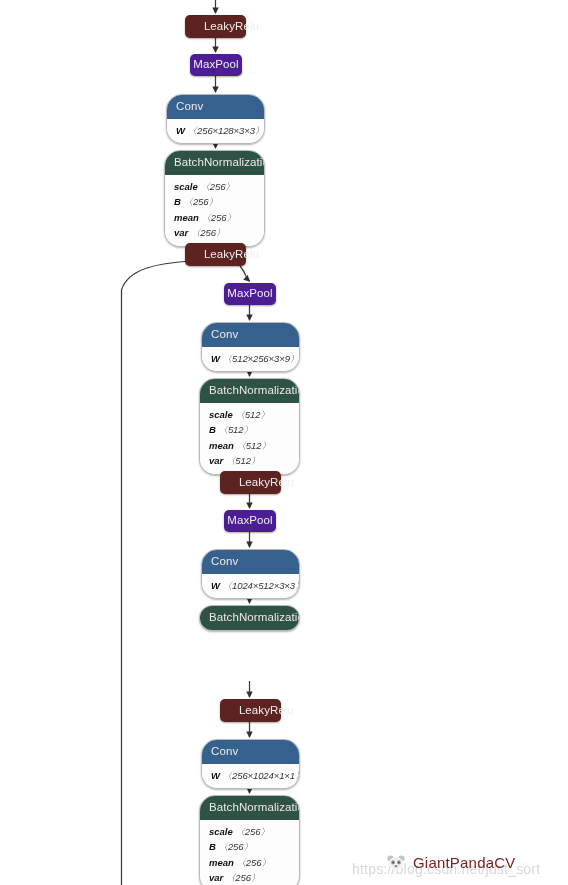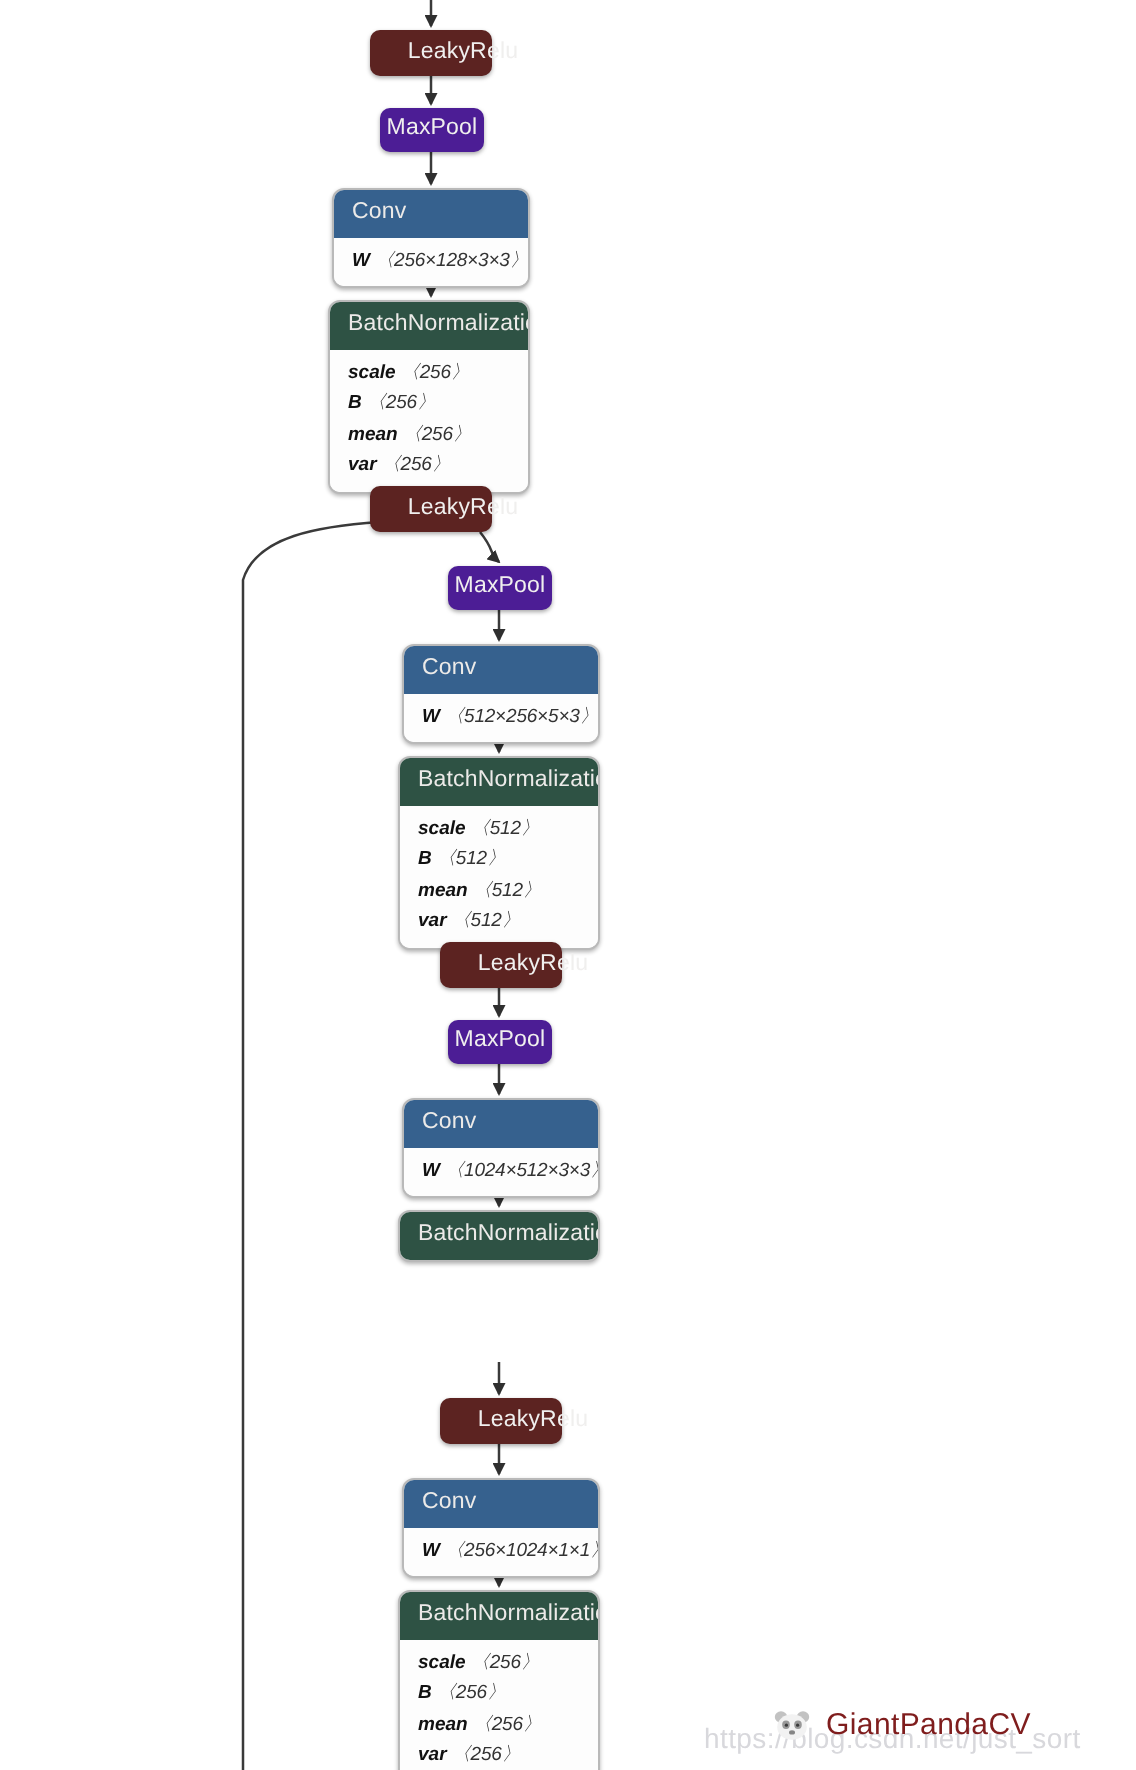--- a/index.html
+++ b/index.html
@@ -39,21 +39,21 @@
     box-shadow: 0 1px 2px rgba(0,0,0,0.35);
     white-space: nowrap;
   }
   .node.act   { background: #5c2321; padding-left: 32px; }
   .node.pool  { background: #4c1d95; }
 
   
   .block {
     position: absolute;
     box-sizing: border-box;
-    border-radius: 6px;
+    border-radius: 16px;
     background: #ffffff;
     border: 1px solid #b9b9b9;
     box-shadow: 0 1px 2px rgba(0,0,0,0.30);
     overflow: hidden;
   }
   .block .hdr {
     box-sizing: border-box;
     color: #eceae8;
     font-size: 11.5px;
     line-height: 1;
@@ -199,21 +199,21 @@
 
   <div class="node pool" style="left:224px; top:283px; width:52px; height:22px;">
     <span>MaxPool</span>
   </div>
 
   <div class="block conv" style="left:201px; top:322px; width:99px;">
     <div class="hdr">Conv</div>
     <div class="body">
       <div class="prm">
         <span class="k">W</span>
-        <span class="v">〈512×256×5×3〉</span>
+        <span class="v">〈512×256×3×9〉</span>
       </div>
     </div>
   </div>
 
   <div class="block bn" style="left:199px; top:378px; width:101px;">
     <div class="hdr">BatchNormalization</div>
     <div class="body">
       <div class="prm">
         <span class="k">scale</span>
         <span class="v">〈512〉</span>

